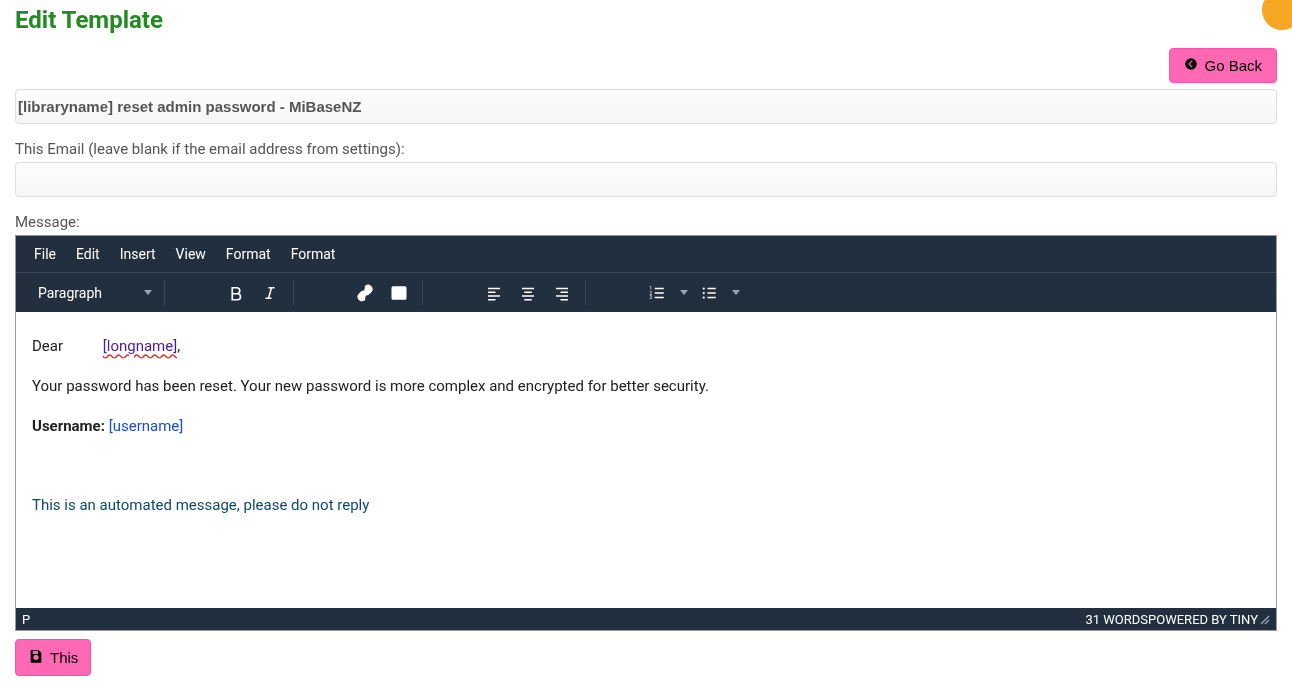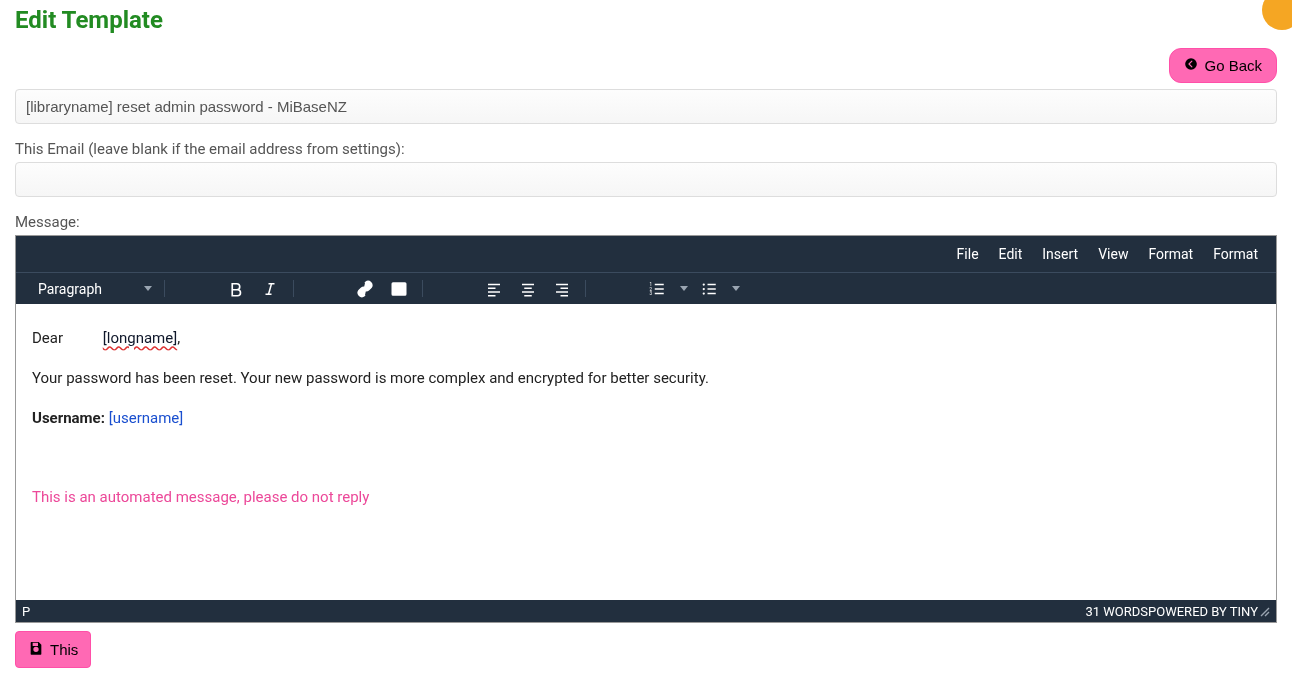--- a/index.html
+++ b/index.html
@@ -22,66 +22,66 @@
   }
   .top-bar {
     display: flex;
     justify-content: flex-end;
     margin-bottom: 6px;
   }
   .go-back-btn {
     background: #ff69b4;
     color: #000;
     border: 1px solid #ff4fa8;
-    border-radius: 12px;
+    border-radius: 4px;
     padding: 8px 14px;
     font-size: 15px;
     cursor: pointer;
     display: inline-flex;
     align-items: center;
     gap: 6px;
   }
   .go-back-btn svg { width: 14px; height: 14px; fill: #000; }
   .form-label {
     color: #555;
     font-size: 15px;
     margin-bottom: 4px;
     margin-top: 6px;
   }
   .form-input {
     width: 100%;
-    padding: 8px 10px;
+    padding: 8px 2px;
     border: 1px solid #ddd;
     border-radius: 4px;
     font-size: 15px;
     color: #555;
     background: #fafafa;
     background-image: linear-gradient(#fdfdfd,#f6f6f6);
     margin-bottom: 10px;
+    font-weight: bold;
   }
   .editor-wrap {
     border: 1px solid #999;
     margin-top: 4px;
   }
   .menubar {
     background: #222f3e;
     color: #fff;
     display: flex;
     align-items: center;
     padding: 0 8px;
     height: 36px;
     font-size: 14px;
-    justify-content: flex-end;
   }
   .menubar .menu-item { padding: 8px 10px; cursor: pointer; }
   .toolbar {
     background: #222f3e;
     display: flex;
     align-items: center;
-    height: 32px;
+    height: 40px;
     border-top: 1px solid #3b4b5e;
     padding: 7px 6px;
     gap: 48px;
   }
   .toolbar-group {
     display: flex;
     align-items: center;
     border-right: 1px solid #3b4b5e;
     padding: 0 6px;
     height: 100%;
@@ -116,32 +116,32 @@
   }
   .editor-body {
     background: #fff;
     padding: 24px 16px 40px 16px;
     min-height: 296px;
     font-size: 15px;
     color: #222;
   }
   .editor-body p { margin: 0 0 18px 0; line-height: 1.45; }
   .placeholder-token {
-    color: #0f172a;
+    color: #4c1d95;
     text-decoration: underline;
     text-decoration-color: #d33;
     text-decoration-style: wavy;
     text-underline-offset: 2px;
     padding-left: 36px;
   }
   .placeholder-plain {
      color: #1a4fcf;
   }
   .bold { font-weight: 700; }
-  .disclaimer { color: #ec4899; }
+  .disclaimer { color: #0c4a6e; }
   .statusbar {
     background: #222f3e;
     color: #fff;
     display: flex;
     align-items: center;
     justify-content: space-between;
     height: 22px;
     padding: 0 6px;
     font-size: 13px;
     position: relative;

